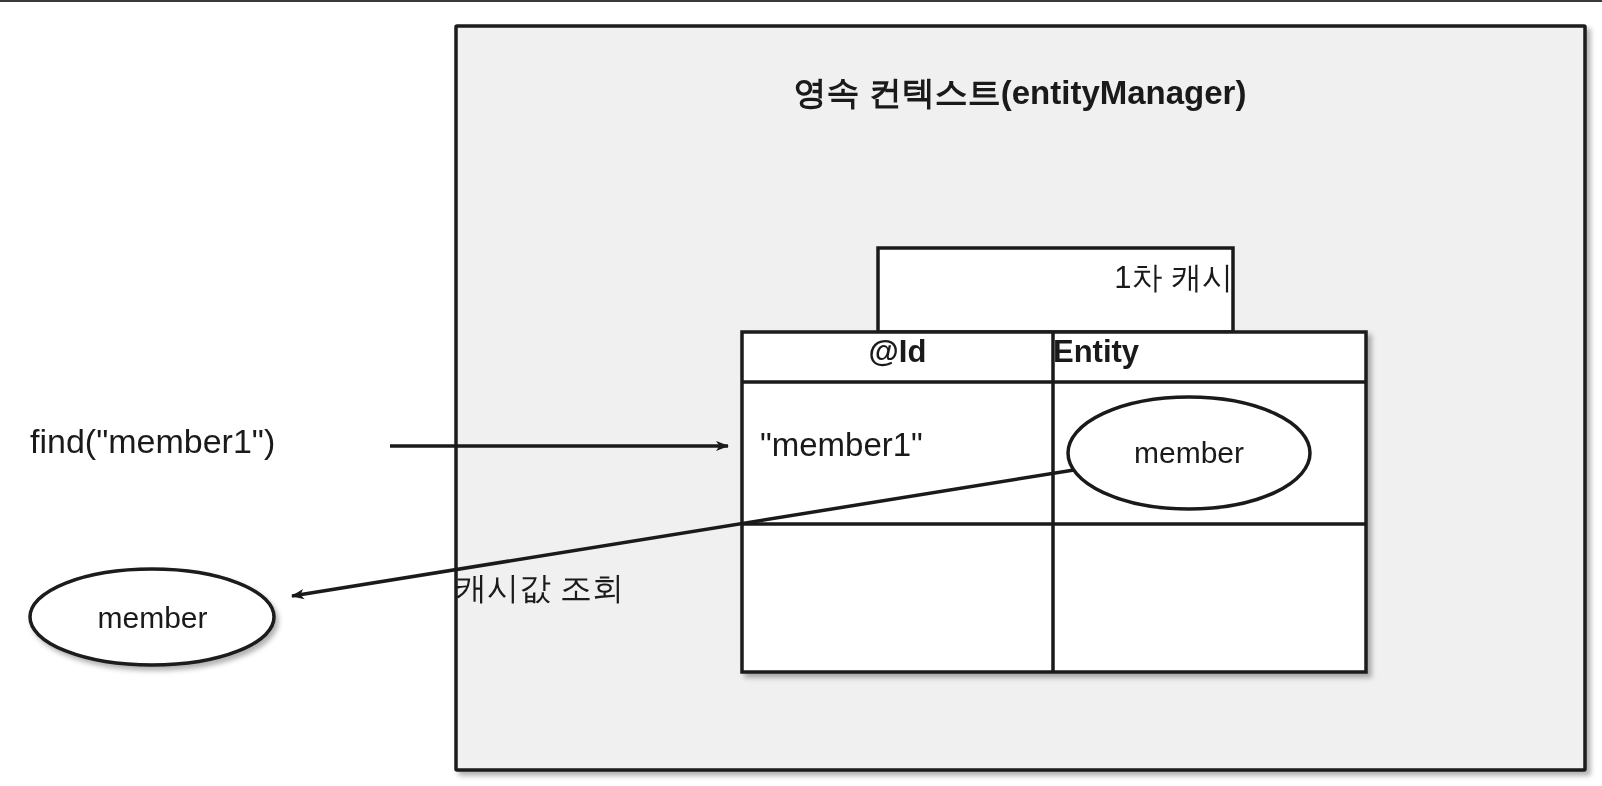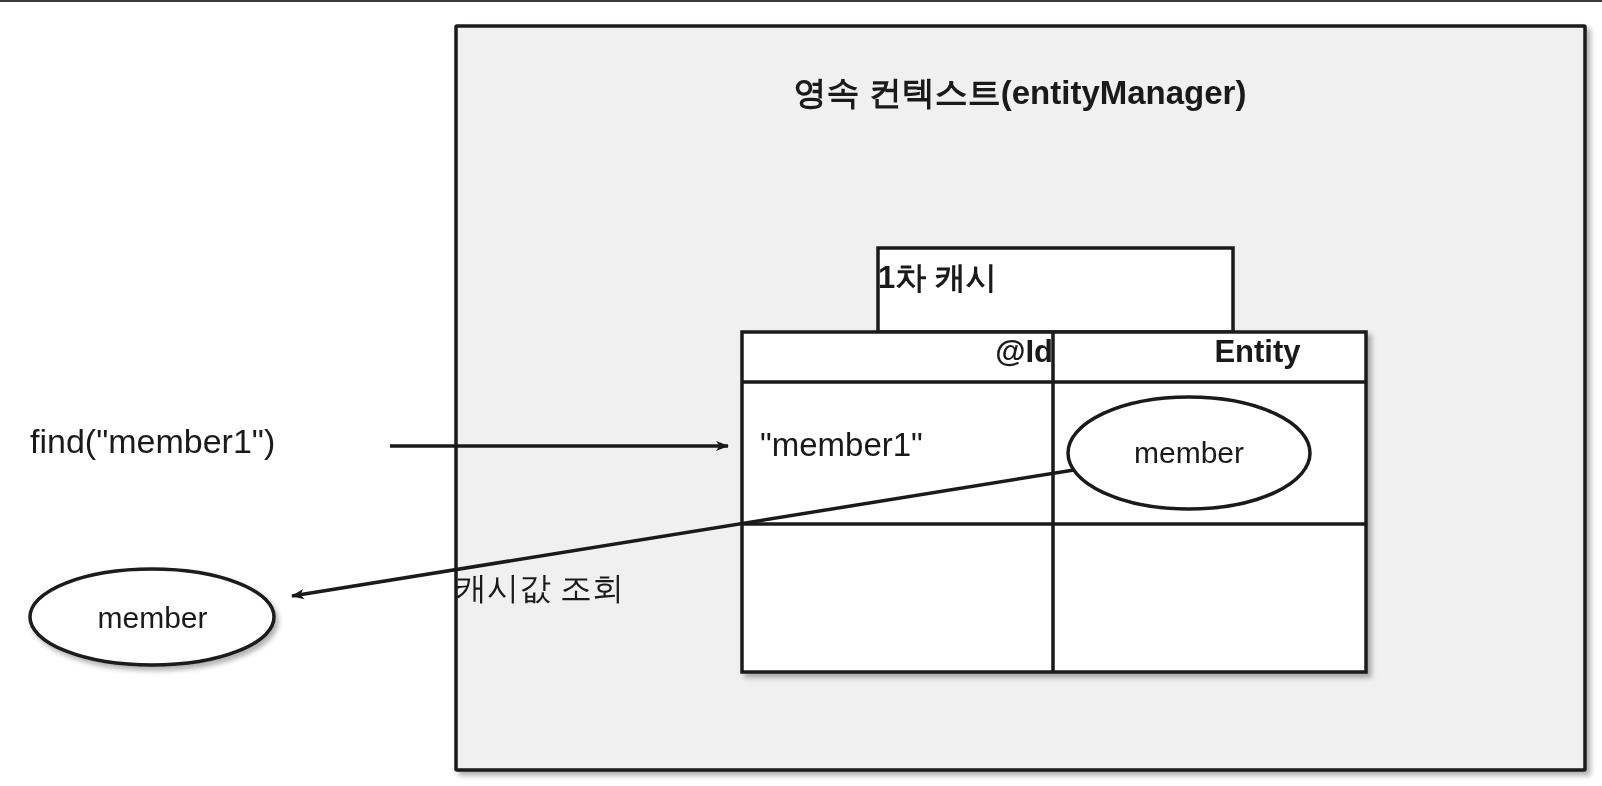--- a/index.html
+++ b/index.html
@@ -45,40 +45,38 @@
     width: 1130px;
     text-align: center;
     font-size: 33px;
     font-weight: bold;
     letter-spacing: 0px;
   }
   #cache-title {
     left: 878px;
     top: 262px;
     width: 355px;
-    text-align: left;
+    text-align: right;
     font-size: 31px;
-    font-weight: bold;
+    font-weight: normal;
   }
   #col-head-id {
     left: 742px;
     top: 336px;
     width: 311px;
-    text-align: right;
+    text-align: center;
     font-size: 31px;
     font-weight: bold;
   }
   #col-head-entity {
     left: 1053px;
     top: 336px;
     width: 313px;
-    text-align: center;
     font-size: 31px;
     font-weight: bold;
-    margin-left: 48px;
   }
   #cell-id-value {
     left: 760px;
     top: 428px;
     font-size: 33px;
     font-weight: normal;
   }
   #entity-ellipse-label {
     left: 1068px;
     top: 438px;

